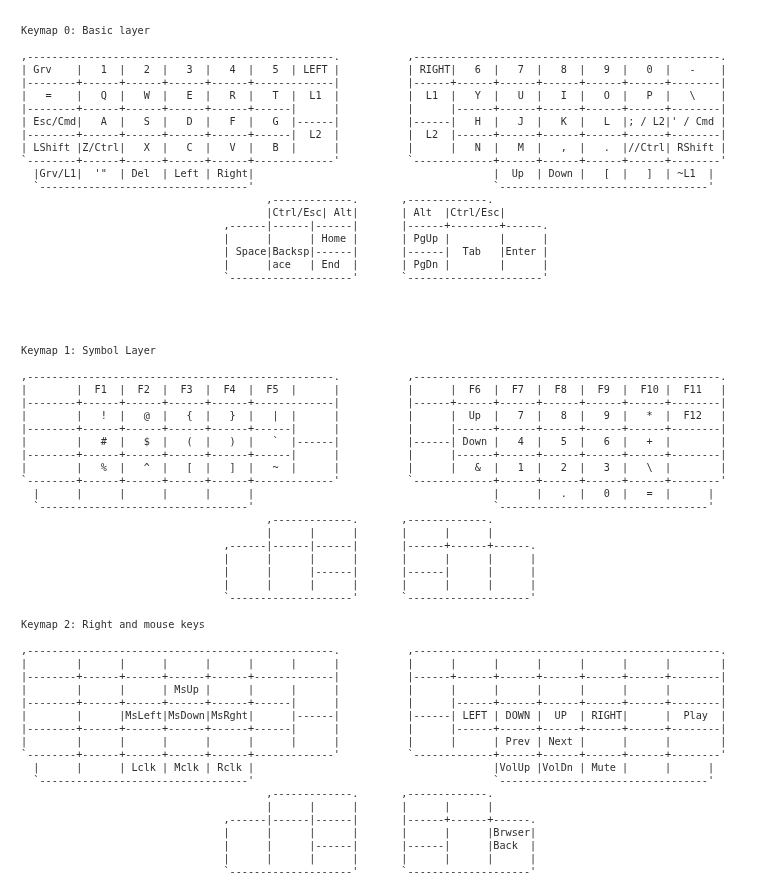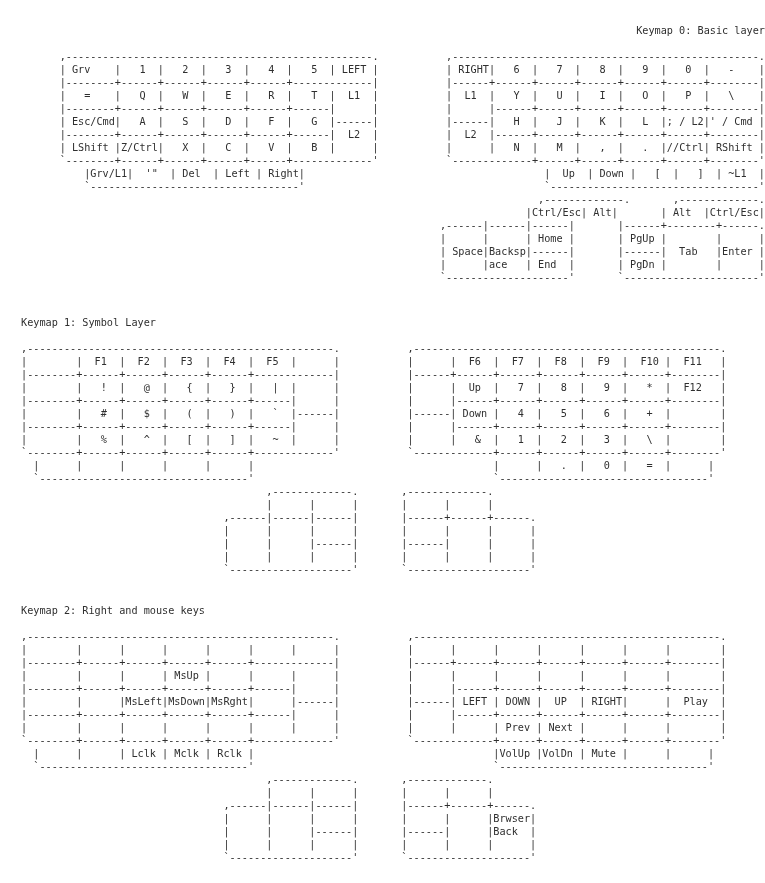--- a/index.html
+++ b/index.html
@@ -22,22 +22,22 @@
     font-family: "DejaVu Sans Mono", "Liberation Mono", monospace;
     font-size: 10.2px;
     line-height: 13px;
     color: #2f2f2f;
     white-space: pre;
   }
   .km-title {
     margin: 0 0 13px 0;
   }
   .km-section { display: block; }
-  .gap-lg { margin-bottom: 32px; text-align: right; }
-  .gap-sm { margin-bottom: 28px; }
+  .gap-lg { margin-bottom: 60px; }
+  .gap-sm { margin-bottom: 14px; }
 </style>
 </head>
 <body>
 
 <main class="km-doc">
 
   <section class="km-section gap-lg">
     <pre class="km-title">Keymap 0: Basic layer</pre>
     <pre class="km-art">,--------------------------------------------------.           ,--------------------------------------------------.
 | Grv    |   1  |   2  |   3  |   4  |   5  | LEFT |           | RIGHT|   6  |   7  |   8  |   9  |   0  |   -    |

